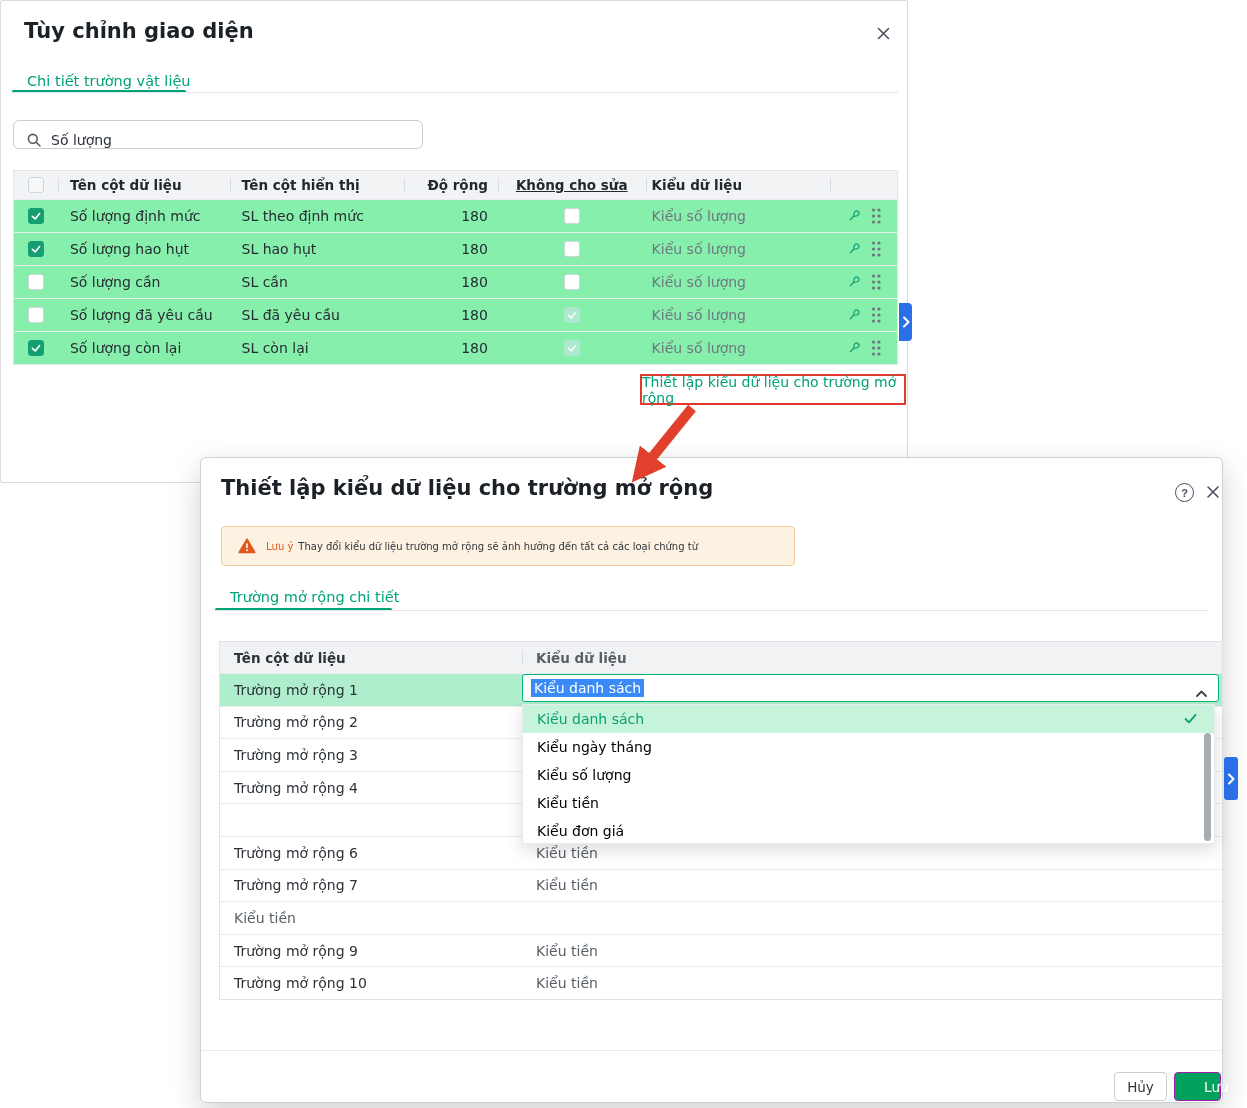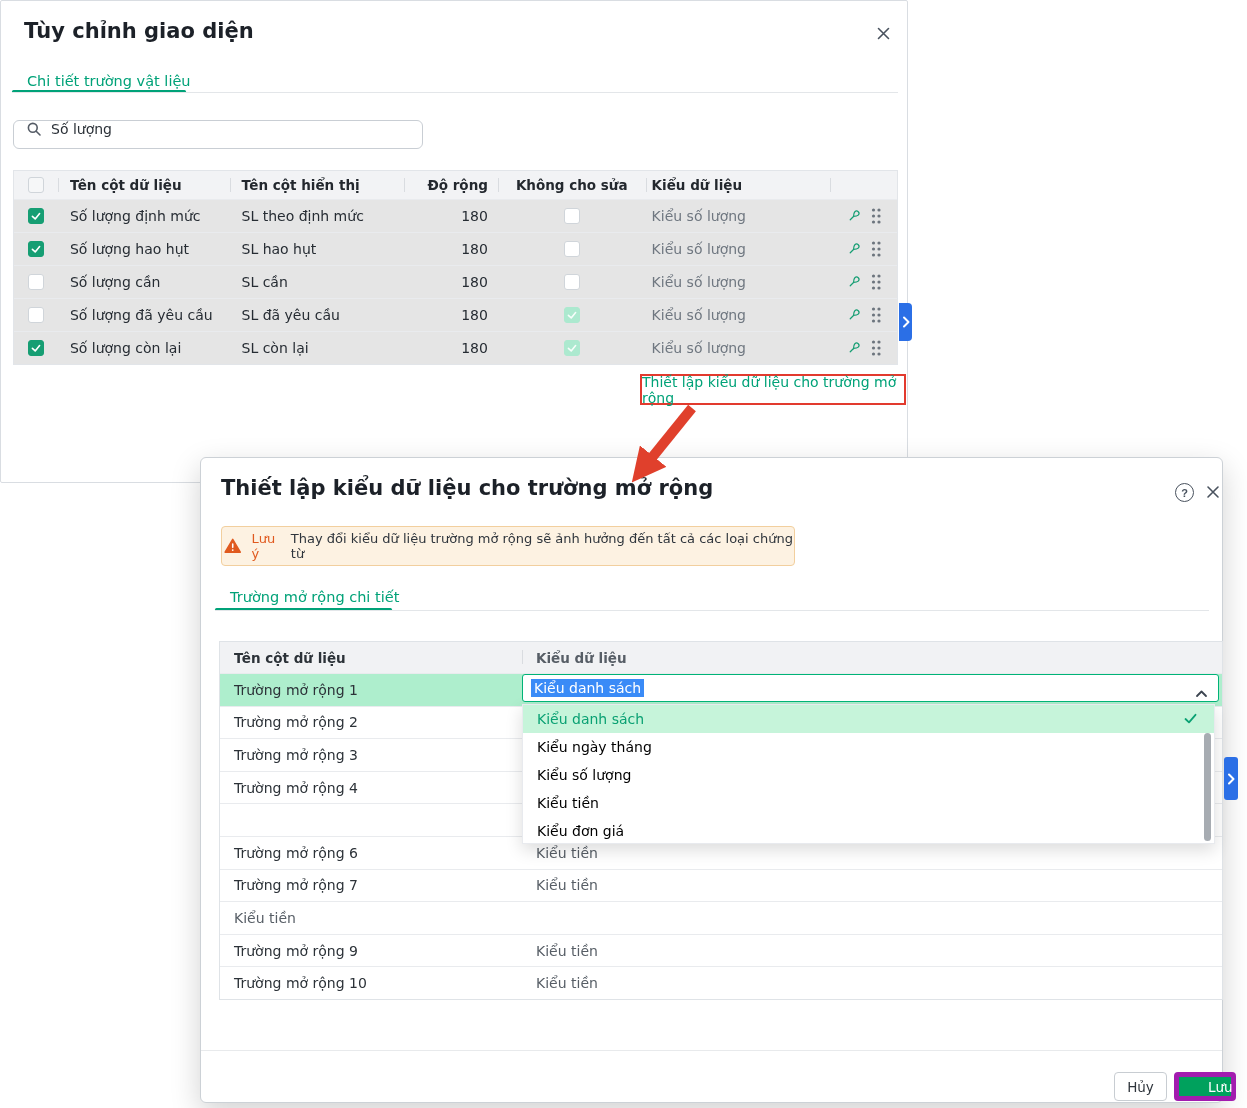--- a/index.html
+++ b/index.html
@@ -16,33 +16,33 @@
 
   .cb { display:inline-flex; align-items:center; justify-content:center; width:16px; height:16px;
         border:1px solid #d0d5da; border-radius:3px; background:#fff; cursor:pointer; }
   .cb.hdr { background:#f6f7f8; }
   .cb.checked { background:#169e73; border-color:#169e73; }
   .cb.mint { background:#ace9cf; border-color:#ace9cf; }
 
   
   .modal1 { left:0; top:0; width:908px; height:483px; border:1px solid #d9dde2; border-radius:2px; z-index:1;padding-left:48px; }
   .m1-title { position:absolute; left:23px; top:18px; font-size:21px; font-weight:700; color:#1c2128; }
-  .search { position:absolute; left:12px; top:119px; width:410px; height:29px; border:1px solid #c9ced4; border-radius:6px; display:flex; align-items:flex-start; background:#fff; }
+  .search { position:absolute; left:12px; top:119px; width:410px; height:29px; border:1px solid #c9ced4; border-radius:6px; display:flex; align-items:flex-end; background:#fff; }
   .search svg { margin-left:12px; }
   .search input { border:none; outline:none; background:transparent; font:14px "DejaVu Sans","Liberation Sans",sans-serif; color:#2b3138; margin-left:9px; width:340px; }
 
   .t1 { position:absolute; left:12px; top:169px; width:885px; border:1px solid #e2e5e9; font-size:14px; }
   .t1-head { display:flex; height:28px; background:#f2f3f5; align-items:center; font-weight:700; color:#23282e; font-size:13.5px; }
-  .t1-row { display:flex; height:33px; align-items:flex-start; border-top:1px solid #e9ebee; color:#262c33; background:#e5e5e5; }
+  .t1-row { display:flex; height:33px; align-items:flex-start; border-top:1px solid #e9ebee; color:#262c33; background:#86efac; }
   .t1 .c { position:relative; display:flex; align-items:center; height:100%; }
   .c0 { width:44px; justify-content:center; }
   .c1 { width:172px; padding-left:12px; }
   .c2 { width:175px; padding-left:12px; }
   .c3 { width:94px; justify-content:flex-end; padding-right:10px; }
-  .c4 { width:148px; justify-content:center; }
+  .c4 { width:148px; justify-content:center;text-decoration:underline; }
   .c5 { width:185px; padding-left:6px; }
   .c6 { width:67px; justify-content:center; gap:8px; }
   .muted { color:#6f7780; }
   .pin, .drag { display:inline-flex; cursor:pointer; }
 
   .annotation-box { position:absolute; left:639px; top:373px; width:266px; height:31px; border:2px solid #e23a2e; display:flex; align-items:center; justify-content:center; }
   .ext-link { font-size:14px; color:#00a278; cursor:pointer; text-decoration:none; }
 
   
   .side-tab { position:absolute; background:#2b6fe6; border-radius:0 4px 4px 0; display:flex; align-items:center; justify-content:center; cursor:pointer; z-index:40; }
@@ -52,21 +52,21 @@
   
   .arrow { position:absolute; left:598px; top:400px; z-index:50; overflow:visible; pointer-events:none; }
 
   
   .modal2 { left:200px; top:457px; width:1023px; height:646px; border:1px solid #ccd1d6; border-radius:6px;
             box-shadow:0 10px 30px rgba(0,0,0,0.18); z-index:20; }
   .m2-title { position:absolute; left:20px; top:18px; font-size:21px; font-weight:700; color:#1c2128; }
   .help-circle { width:19px; height:19px; border:1.6px solid #49525e; border-radius:50%; display:flex; align-items:center; justify-content:center; font-size:11px; font-weight:700; color:#49525e; }
 
   .warning { position:absolute; left:20px; top:68px; width:574px; height:40px; background:#fdf2e2; border:1px solid #f2cf9e; border-radius:4px;
-             display:flex; align-items:center; padding-left:2px; font-size:13px; color:#2f353c; }
+             display:flex; align-items:center; padding-left:16px; font-size:10px; color:#2f353c; }
   .warning .w-label { color:#e05a1f; margin:0 5px 0 10px; }
 
   .t2 { position:absolute; left:18px; top:183px; width:1004px; border:1px solid #dfe3e7; font-size:14px; }
   .t2-head { display:flex; height:31px; background:#f1f2f4; align-items:center; font-weight:700; color:#23282e; font-size:13.5px; }
   .t2-row { display:flex; height:32.6px; align-items:center; border-top:1px solid #e9ebee; background:#fff; cursor:pointer; }
   .t2 .c { position:relative; display:flex; align-items:center; height:100%; }
   .d1 { width:302px; padding-left:14px; color:#2c3238; }
   .d2 { flex:1; padding-left:14px; color:#575e66; }
   .t2-row.sel { background:#aeeecd; }
 
@@ -78,21 +78,21 @@
   .dd-panel { position:absolute; left:321px; top:246px; width:693px; height:140px; background:#fff; border:1px solid #e8eaee;
               box-shadow:0 6px 16px rgba(0,0,0,0.14); z-index:30; }
   .dd-opt { position:relative; height:28px; display:flex; align-items:center; padding-left:14px; font-size:14px; color:#000000; cursor:pointer; }
   .dd-opt.sel { background:#c6f4da; color:#0aa173; }
   .dd-opt .opt-check { position:absolute; right:16px; top:6px; }
   .dd-thumb { position:absolute; right:3px; top:28px; width:7px; height:108px; background:#a7acb2; border-radius:4px; cursor:grab; }
 
   .footer-line { position:absolute; left:0; top:592px; width:100%; height:1px; background:#e8eaec; }
   .btn { position:absolute; top:614px; height:29px; border-radius:4px; font:13.5px "DejaVu Sans","Liberation Sans",sans-serif; cursor:pointer; }
   .btn-cancel { left:913px; width:53px; background:#fff; border:1px solid #c8cdd2; color:#2f353c; }
-  .btn-save { left:973px; width:62px; background:#00a15d; border:5px solid #a21caf; color:#fff;padding-left:29px; }
+  .btn-save { left:973px; width:47px; background:#00a15d; border:1px solid #a21caf; color:#fff;padding-left:29px; }
 </style>
 </head>
 <body>
 
 <div class="canvas">
 
   <section class="modal modal1">
     <h1 class="m1-title">Tùy chỉnh giao diện</h1>
 
     <button class="icon-btn" style="left:872px;top:22px;width:20px;height:20px;">

